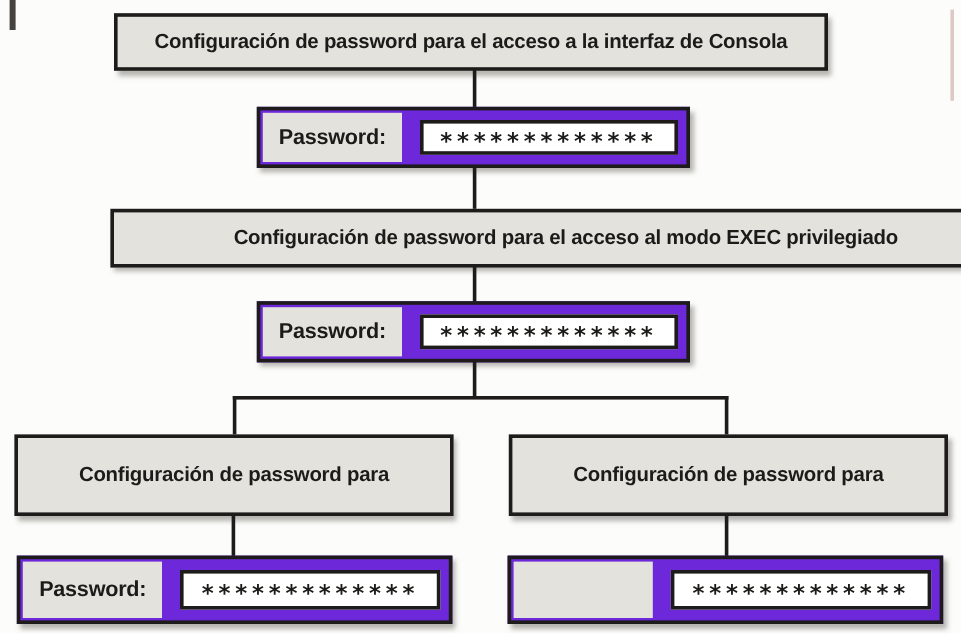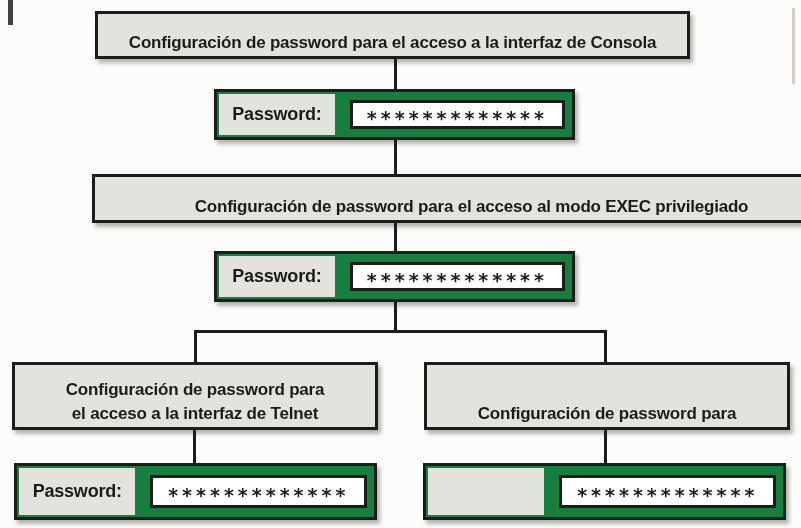--- a/index.html
+++ b/index.html
@@ -19,21 +19,21 @@
   
   .node {
     position: absolute;
     box-sizing: border-box;
     background: #e3e2dc;
     border: 3px solid #1d1c1a;
     box-shadow: 3px 4px 4px rgba(110,108,100,0.5);
     display: flex;
     flex-direction: column;
     align-items: center;
-    justify-content: flex-end;
+    justify-content: center;
     text-align: center;
     font-size: 17px;
     font-weight: 600;
     letter-spacing: -0.2px;
     line-height: 1.45;
   }
   .box-console { left: 95px;  top: 11px;  width: 595px; height: 48px; }
   .box-exec    { left: 92px;  top: 174px; width: 759px; height: 49px; }
   .box-telnet  { left: 12px;  top: 362px; width: 366px; height: 68px; }
   .box-aux     { left: 424px; top: 362px; width: 366px; height: 68px; }
@@ -41,21 +41,21 @@
   
   .conn {
     position: absolute;
     background: #1d1c1a;
   }
 
   
   .pw {
     position: absolute;
     box-sizing: border-box;
-    background: #15803d;
+    background: #6d28d9;
     border: 3px solid #1d1c1a;
     box-shadow: 3px 4px 4px rgba(110,108,100,0.5);
     display: flex;
     align-items: stretch;
     padding: 2px;
   }
   .pw-console { left: 214px; top: 89px;  width: 361px; height: 51px; }
   .pw-exec    { left: 214px; top: 251px; width: 361px; height: 51px; }
   .pw-telnet  { left: 14px;  top: 463px; width: 363px; height: 57px; }
   .pw-aux     { left: 423px; top: 463px; width: 363px; height: 57px; }
@@ -149,21 +149,20 @@
     </div>
   </div>
 
   <div class="conn" style="left:394px; top:301px; width:3px; height:31px;"></div>
   <div class="conn" style="left:194px; top:330px; width:413px; height:3px;"></div>
   <div class="conn" style="left:194px; top:330px; width:3px; height:33px;"></div>
   <div class="conn" style="left:604px; top:330px; width:3px; height:33px;"></div>
 
   <div class="node box-telnet">
     <span>Configuración de password para</span>
-    <span>el acceso a la interfaz de Telnet</span>
   </div>
 
   <div class="node box-aux">
     <span>Configuración de password para</span>
   </div>
 
   <div class="conn" style="left:193px; top:429px; width:3px; height:35px;"></div>
   <div class="conn" style="left:604px; top:429px; width:3px; height:35px;"></div>
 
   <div class="pw pw-telnet">

